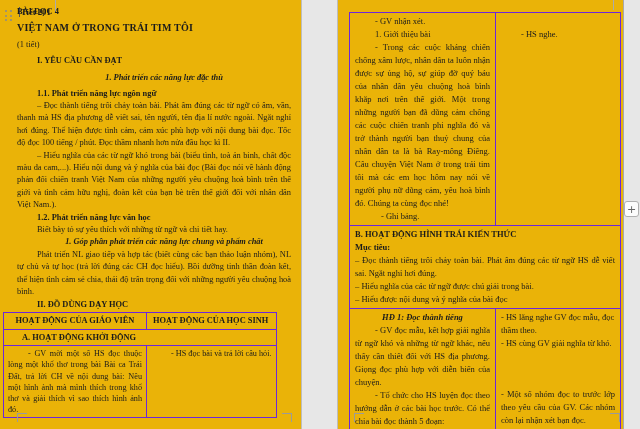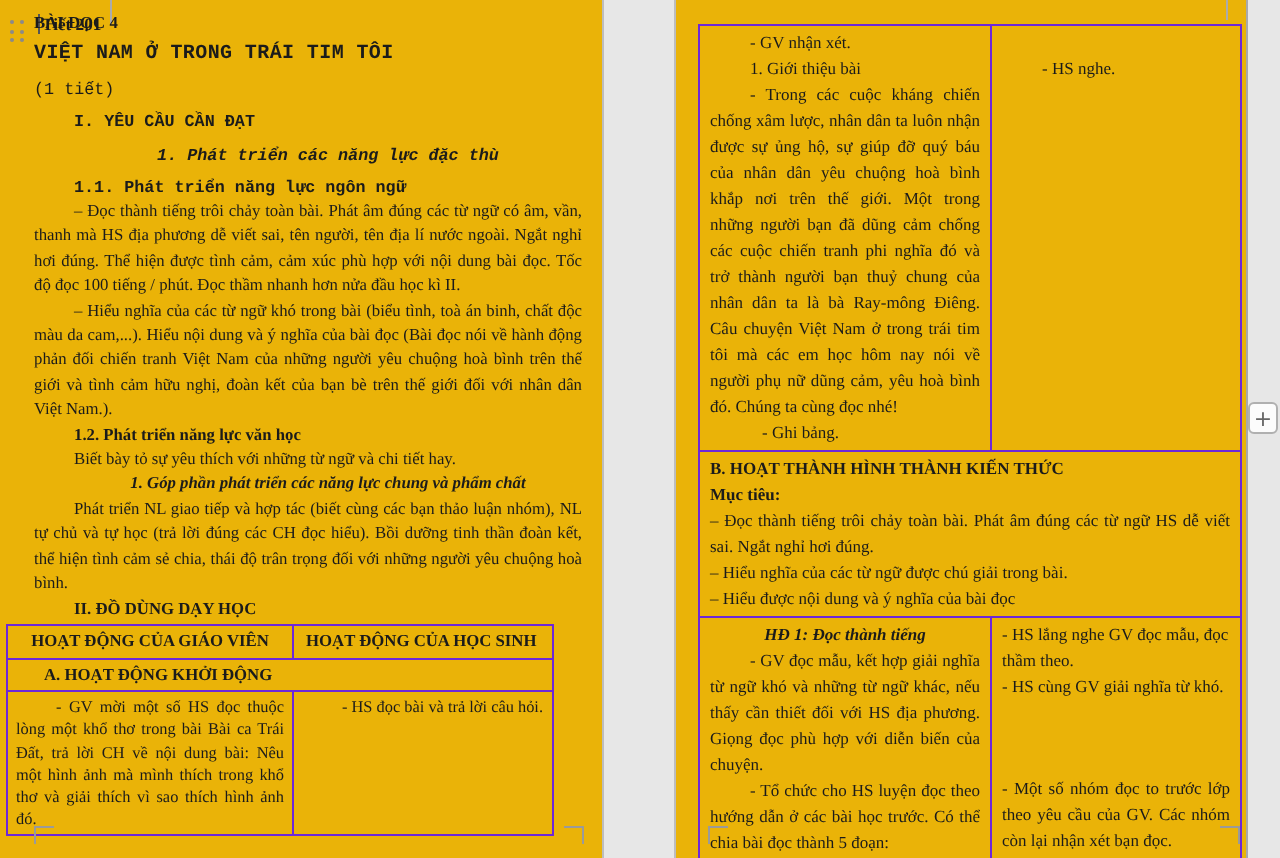--- a/index.html
+++ b/index.html
@@ -14,21 +14,21 @@
   #page2{left:337px;width:285px;border-left:1px solid #bdbdbd;border-right:1px solid #a9a9a9;}
   
   .tl{font-size:8.4px;line-height:12.4px;}
   .b{font-weight:bold;}
   .bi{font-weight:bold;font-style:italic;text-align:center;}
   .ctr{}
   .ind{text-indent:20px;}
   .ind2{text-indent:26px;}
   .j{text-align:justify;}
   .title{font-size:10px;letter-spacing:.2px;}
-  .mt4{margin-top:4px;font-family:Liberation Mono, monospace;} .mt13{margin-top:13px;} .mt22{margin-top:38px;}
+  .mt4{margin-top:4px;} .mt13{margin-top:13px;} .mt22{margin-top:38px;}
   #p1-head{position:absolute;left:17px;top:6px;width:274px;}
   #p1-tiet{position:absolute;left:21px;top:7px;font-size:8.6px;font-weight:bold;}
   #p1-body{position:absolute;left:17px;top:100px;width:274px;height:212px;overflow:hidden;}
   
   table{border-collapse:collapse;position:absolute;table-layout:fixed;}
   td{border:1px solid #6d28d9;vertical-align:top;padding:2px 4px;font-size:8.2px;line-height:11.2px;overflow:hidden;}
   #p1-table{left:3px;top:312px;width:274px;}
   #p2-table{left:11px;top:12px;width:272px;}
   .th{font-weight:bold;text-align:center;font-size:8.4px;}
   .sec{font-weight:bold;padding-left:18px;font-size:8.4px;}
@@ -117,21 +117,21 @@
             <div class="ind">1.      Giới thiệu bài</div>
             <div class="j ind">- Trong các cuộc kháng chiến chống xâm lược, nhân dân ta luôn nhận được sự ủng hộ, sự giúp đỡ quý báu của nhân dân yêu chuộng hoà bình khắp nơi trên thế giới. Một trong những người bạn đã dũng cảm chống các cuộc chiến tranh phi nghĩa đó và trở thành người bạn thuỷ chung của nhân dân ta là bà Ray-mông Điêng. Câu chuyện Việt Nam ở trong trái tim tôi mà các em học hôm nay nói về người phụ nữ dũng cảm, yêu hoà bình đó. Chúng ta cùng đọc nhé!</div>
             <div class="ind2">- Ghi bảng.</div>
           </td>
       <td>
             <div class="mt13 ind">- HS nghe.</div>
           </td>
     </tr>
     <tr style="height:83px">
       <td colspan="2">
-            <div class="b">B. HOẠT THÀNH HÌNH THÀNH KIẾN THỨC</div>
+            <div class="b">B. HOẠT ĐỘNG HÌNH TRÁI KIẾN THỨC</div>
             <div class="b">Mục tiêu:</div>
             <div class="j">– Đọc thành tiếng trôi chảy toàn bài. Phát âm đúng các từ ngữ HS dễ viết sai. Ngắt nghỉ hơi đúng.</div>
             <div>– Hiểu nghĩa của các từ ngữ được chú giải trong bài.</div>
             <div>– Hiểu được nội dung và ý nghĩa của bài đọc</div>
           </td>
     </tr>
     <tr style="height:154px">
       <td>
             <div class="bi">HĐ 1: Đọc thành tiếng</div>
             <div class="j ind">-   GV đọc mẫu, kết hợp giải nghĩa từ ngữ khó và những từ ngữ khác, nếu thấy cần thiết đối với HS địa phương. Giọng đọc phù hợp với diễn biến của chuyện.</div>

